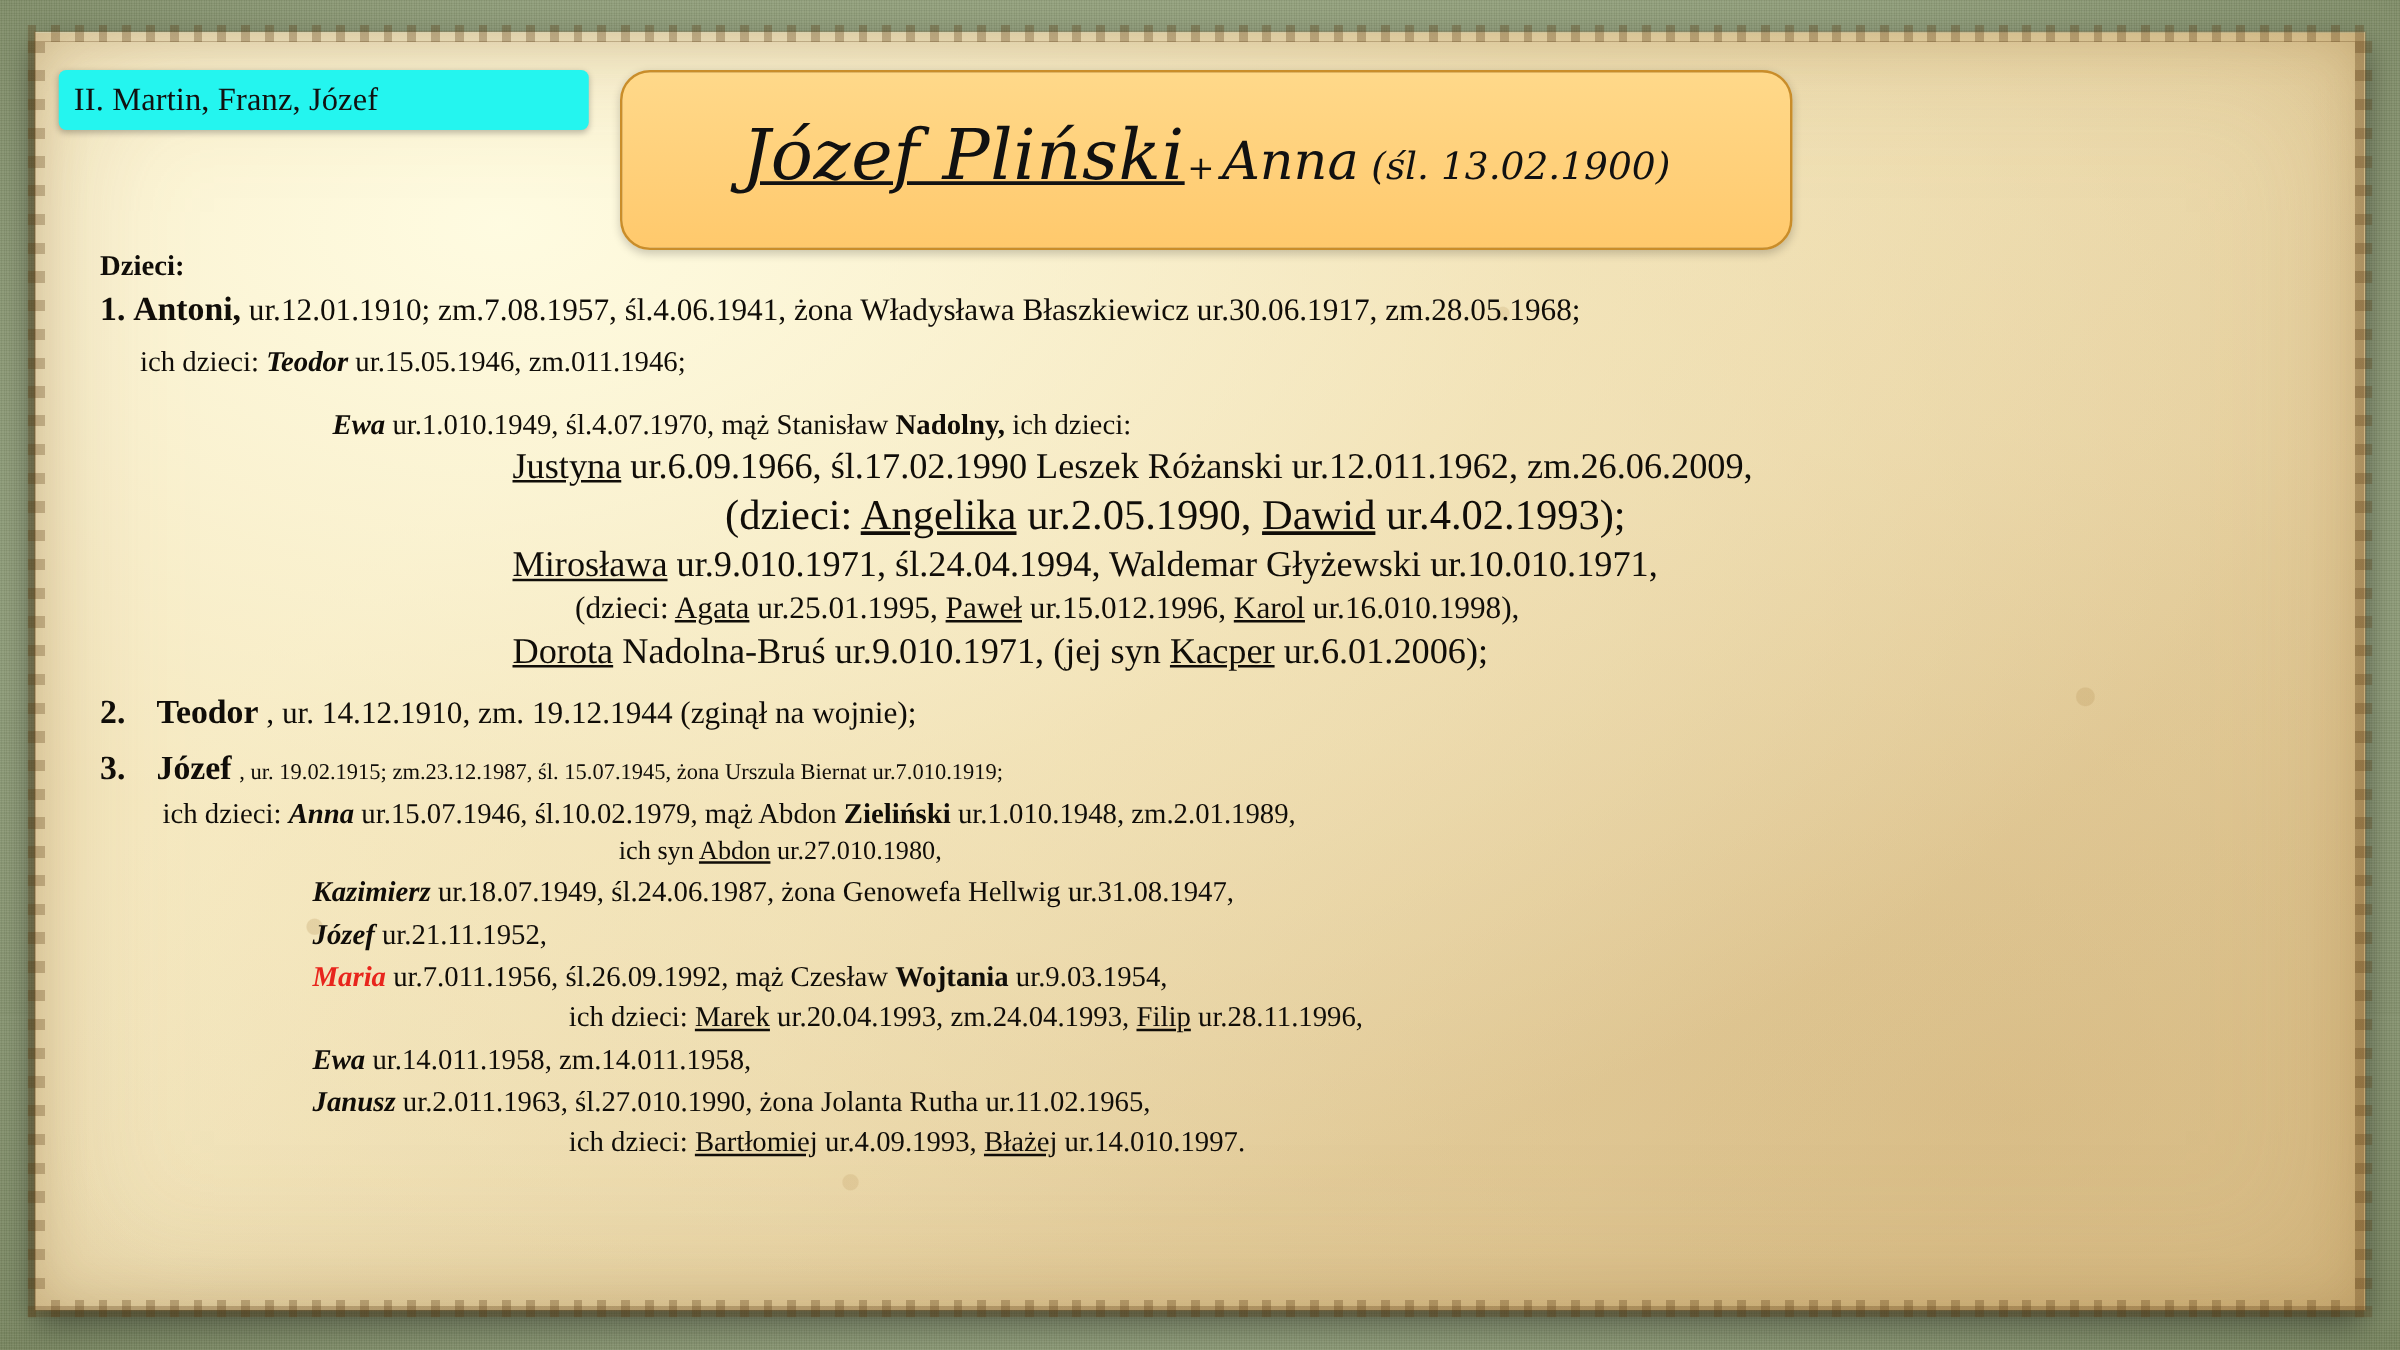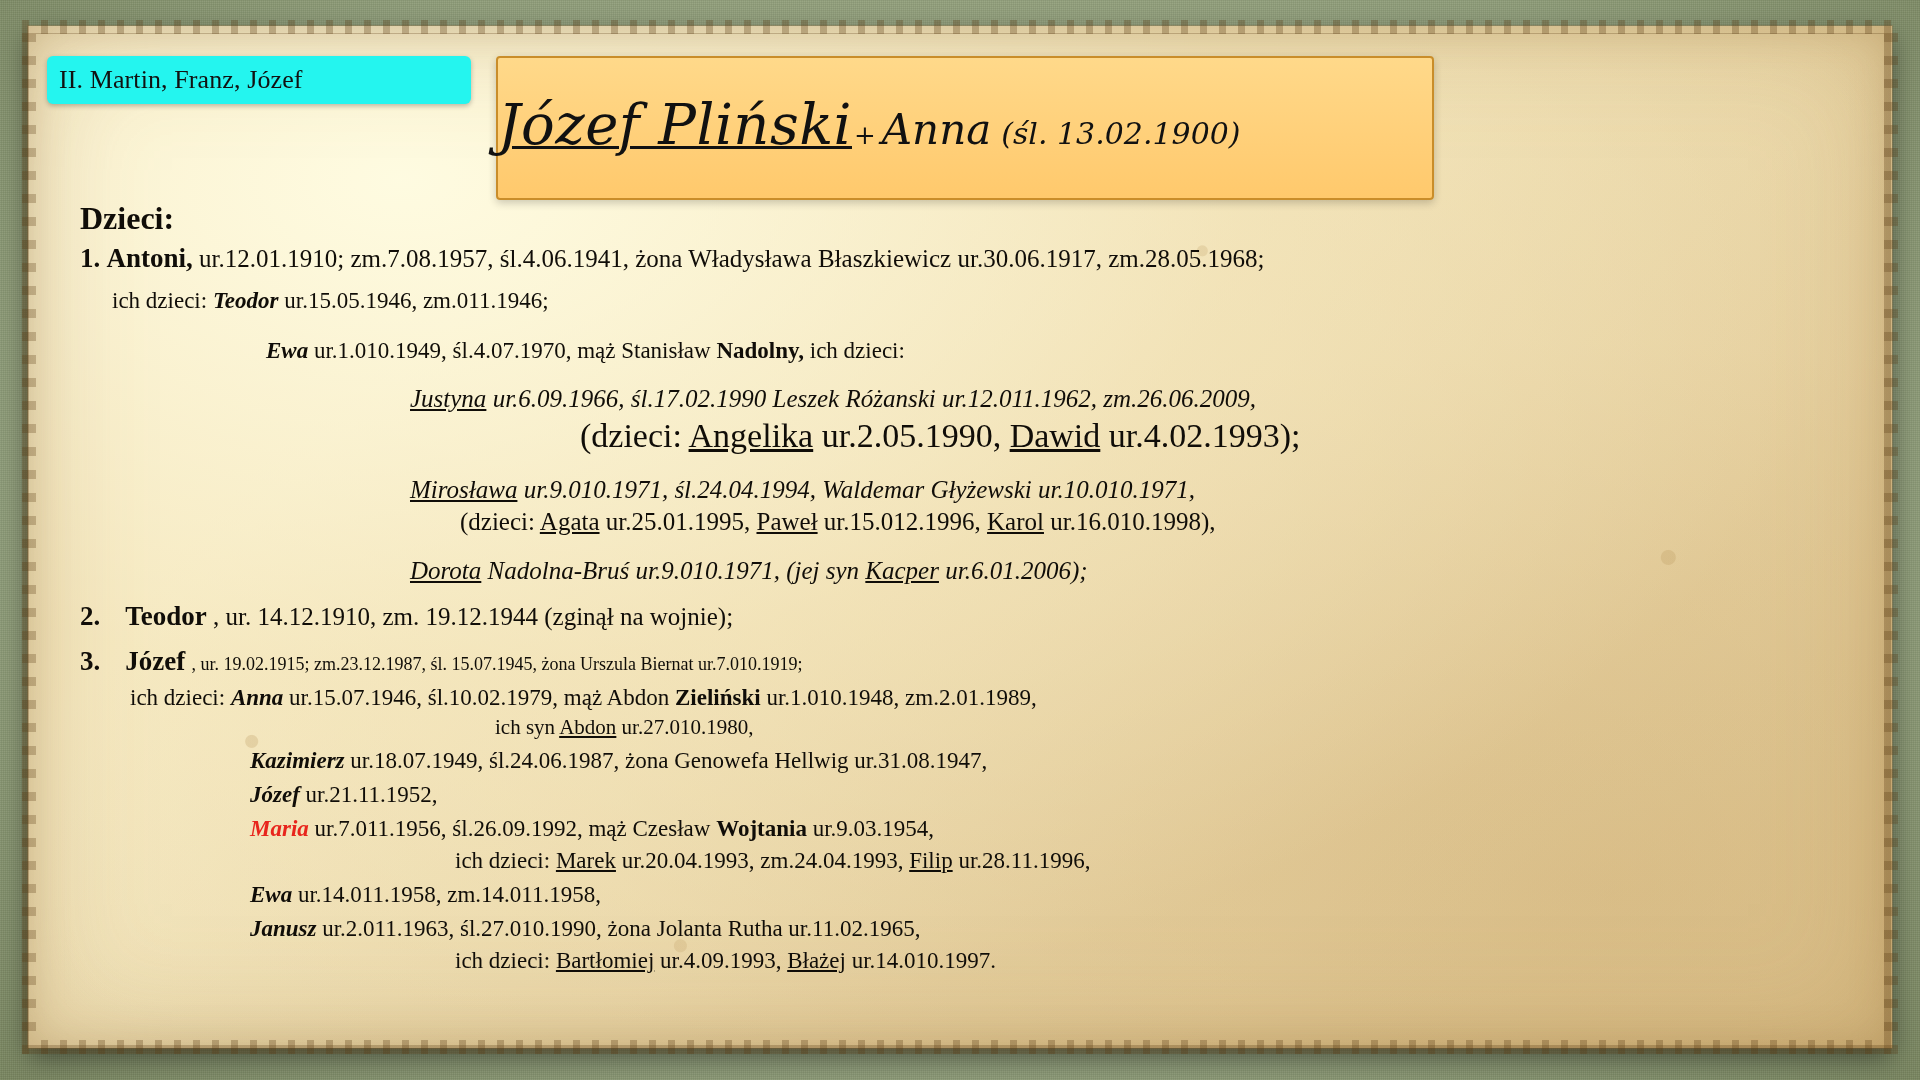--- a/index.html
+++ b/index.html
@@ -95,24 +95,25 @@
 
   
   #title-banner {
     position: absolute;
     left: 496px;
     top: 56px;
     width: 934px;
     height: 140px;
     background: linear-gradient(180deg, #ffd98a 0%, #ffd07a 55%, #ffc96c 100%);
     border: 2px solid #c98d2a;
-    border-radius: 4px;
+    border-radius: 24px;
     box-shadow: 0 3px 8px rgba(0,0,0,0.20);
     display: flex;
     align-items: center;
+    justify-content: center;
   }
   #title-line {
     display: flex;
     align-items: baseline;
     white-space: nowrap;
     transform: translateY(-4px);
   }
   .t-main {
     font-family: "DejaVu Serif", serif;
     font-style: italic;
@@ -145,42 +146,41 @@
   #content {
     position: absolute;
     left: 80px;
     top: 200px;
     width: 1760px;
     color: #100d08;
     font-family: "Liberation Serif", serif;
   }
   .line { white-space: nowrap; }
   .heading {
-    font-size: 32px;
+    font-size: 23px;
     font-weight: bold;
     margin-bottom: 6px;
   }
   .lvl1 { font-size: 25px; margin-top: 2px; }
   .num { font-weight: bold; font-size: 27px; }
   .name-b { font-weight: bold; font-size: 27px; text-align: right; }
   .lvl2 {
     font-size: 23px;
     padding-left: 32px;
     margin-top: 14px;
   }
   .lvl2b {
     font-size: 23px;
     padding-left: 186px;
     margin-top: 24px;
   }
   .lvl3 {
-    font-size: 25px;
+    font-size: 29px;
     padding-left: 330px;
-    margin-top: 21px;
-    font-style: italic;
+    margin-top: 4px;
   }
   .lvl3i {
     font-size: 34px;
     padding-left: 500px;
     margin-top: 4px;
   }
   .lvl3j {
     font-size: 25px;
     padding-left: 380px;
     margin-top: 4px;

